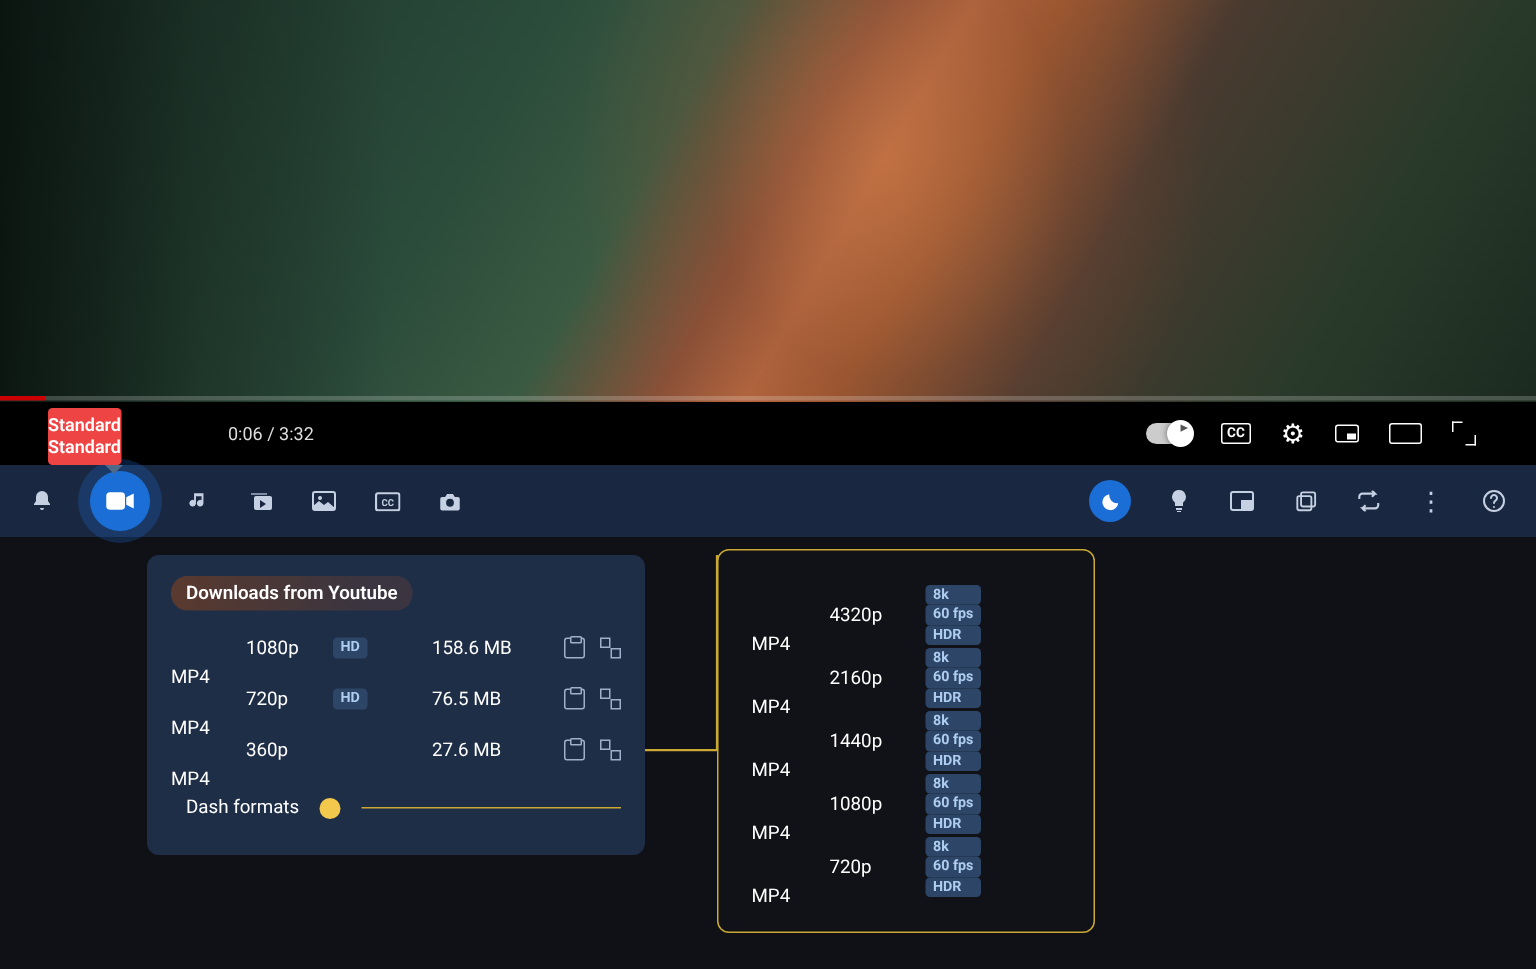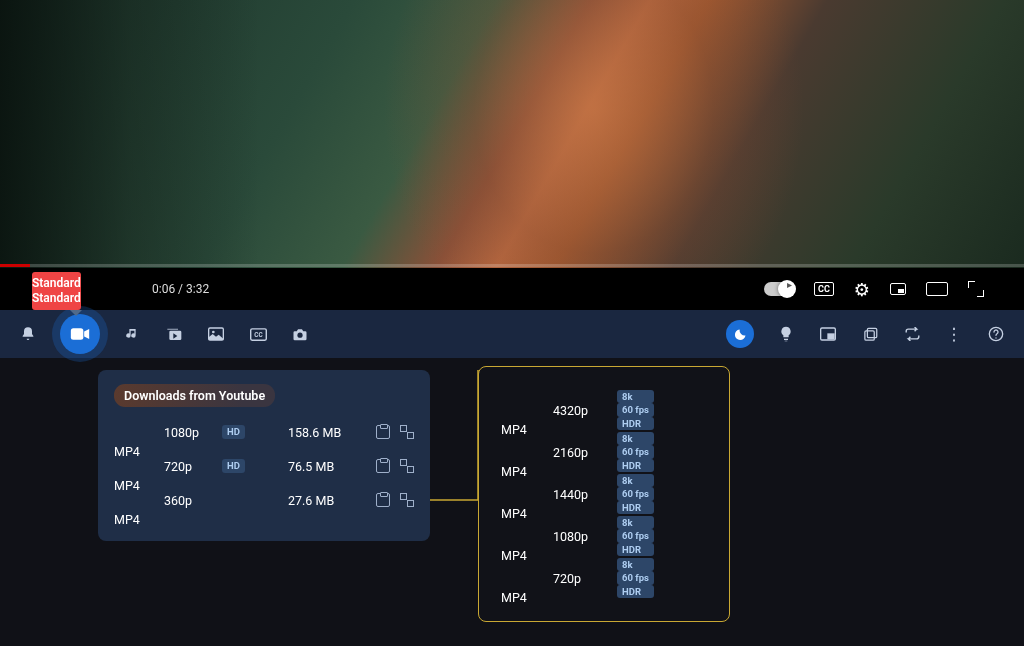--- a/index.html
+++ b/index.html
@@ -220,20 +220,25 @@
     <span class="cell-fmt">MP4</span>
     <span class="cell-res">360p</span>
     <span class="cell-tags"></span>
     <span class="cell-size">27.6 MB</span>
     <span class="cell-icons">
         <span class="paste-ico"></span>
         <span class="qr-ico"></span>
       </span>
   </div>
 
+  <div class="dash-row">
+    <span class="dash-label">Dash formats</span>
+    <span class="dash-dot"></span>
+    <span class="dash-line"></span>
+  </div>
 </div>
 
 <div class="panel-right">
   <div class="row">
     <span class="cell-fmt">MP4</span>
     <span class="cell-res">4320p</span>
     <span class="cell-tags">
       <span class="tag">8k</span>
       <span class="tag">60 fps</span>
       <span class="tag">HDR</span>

